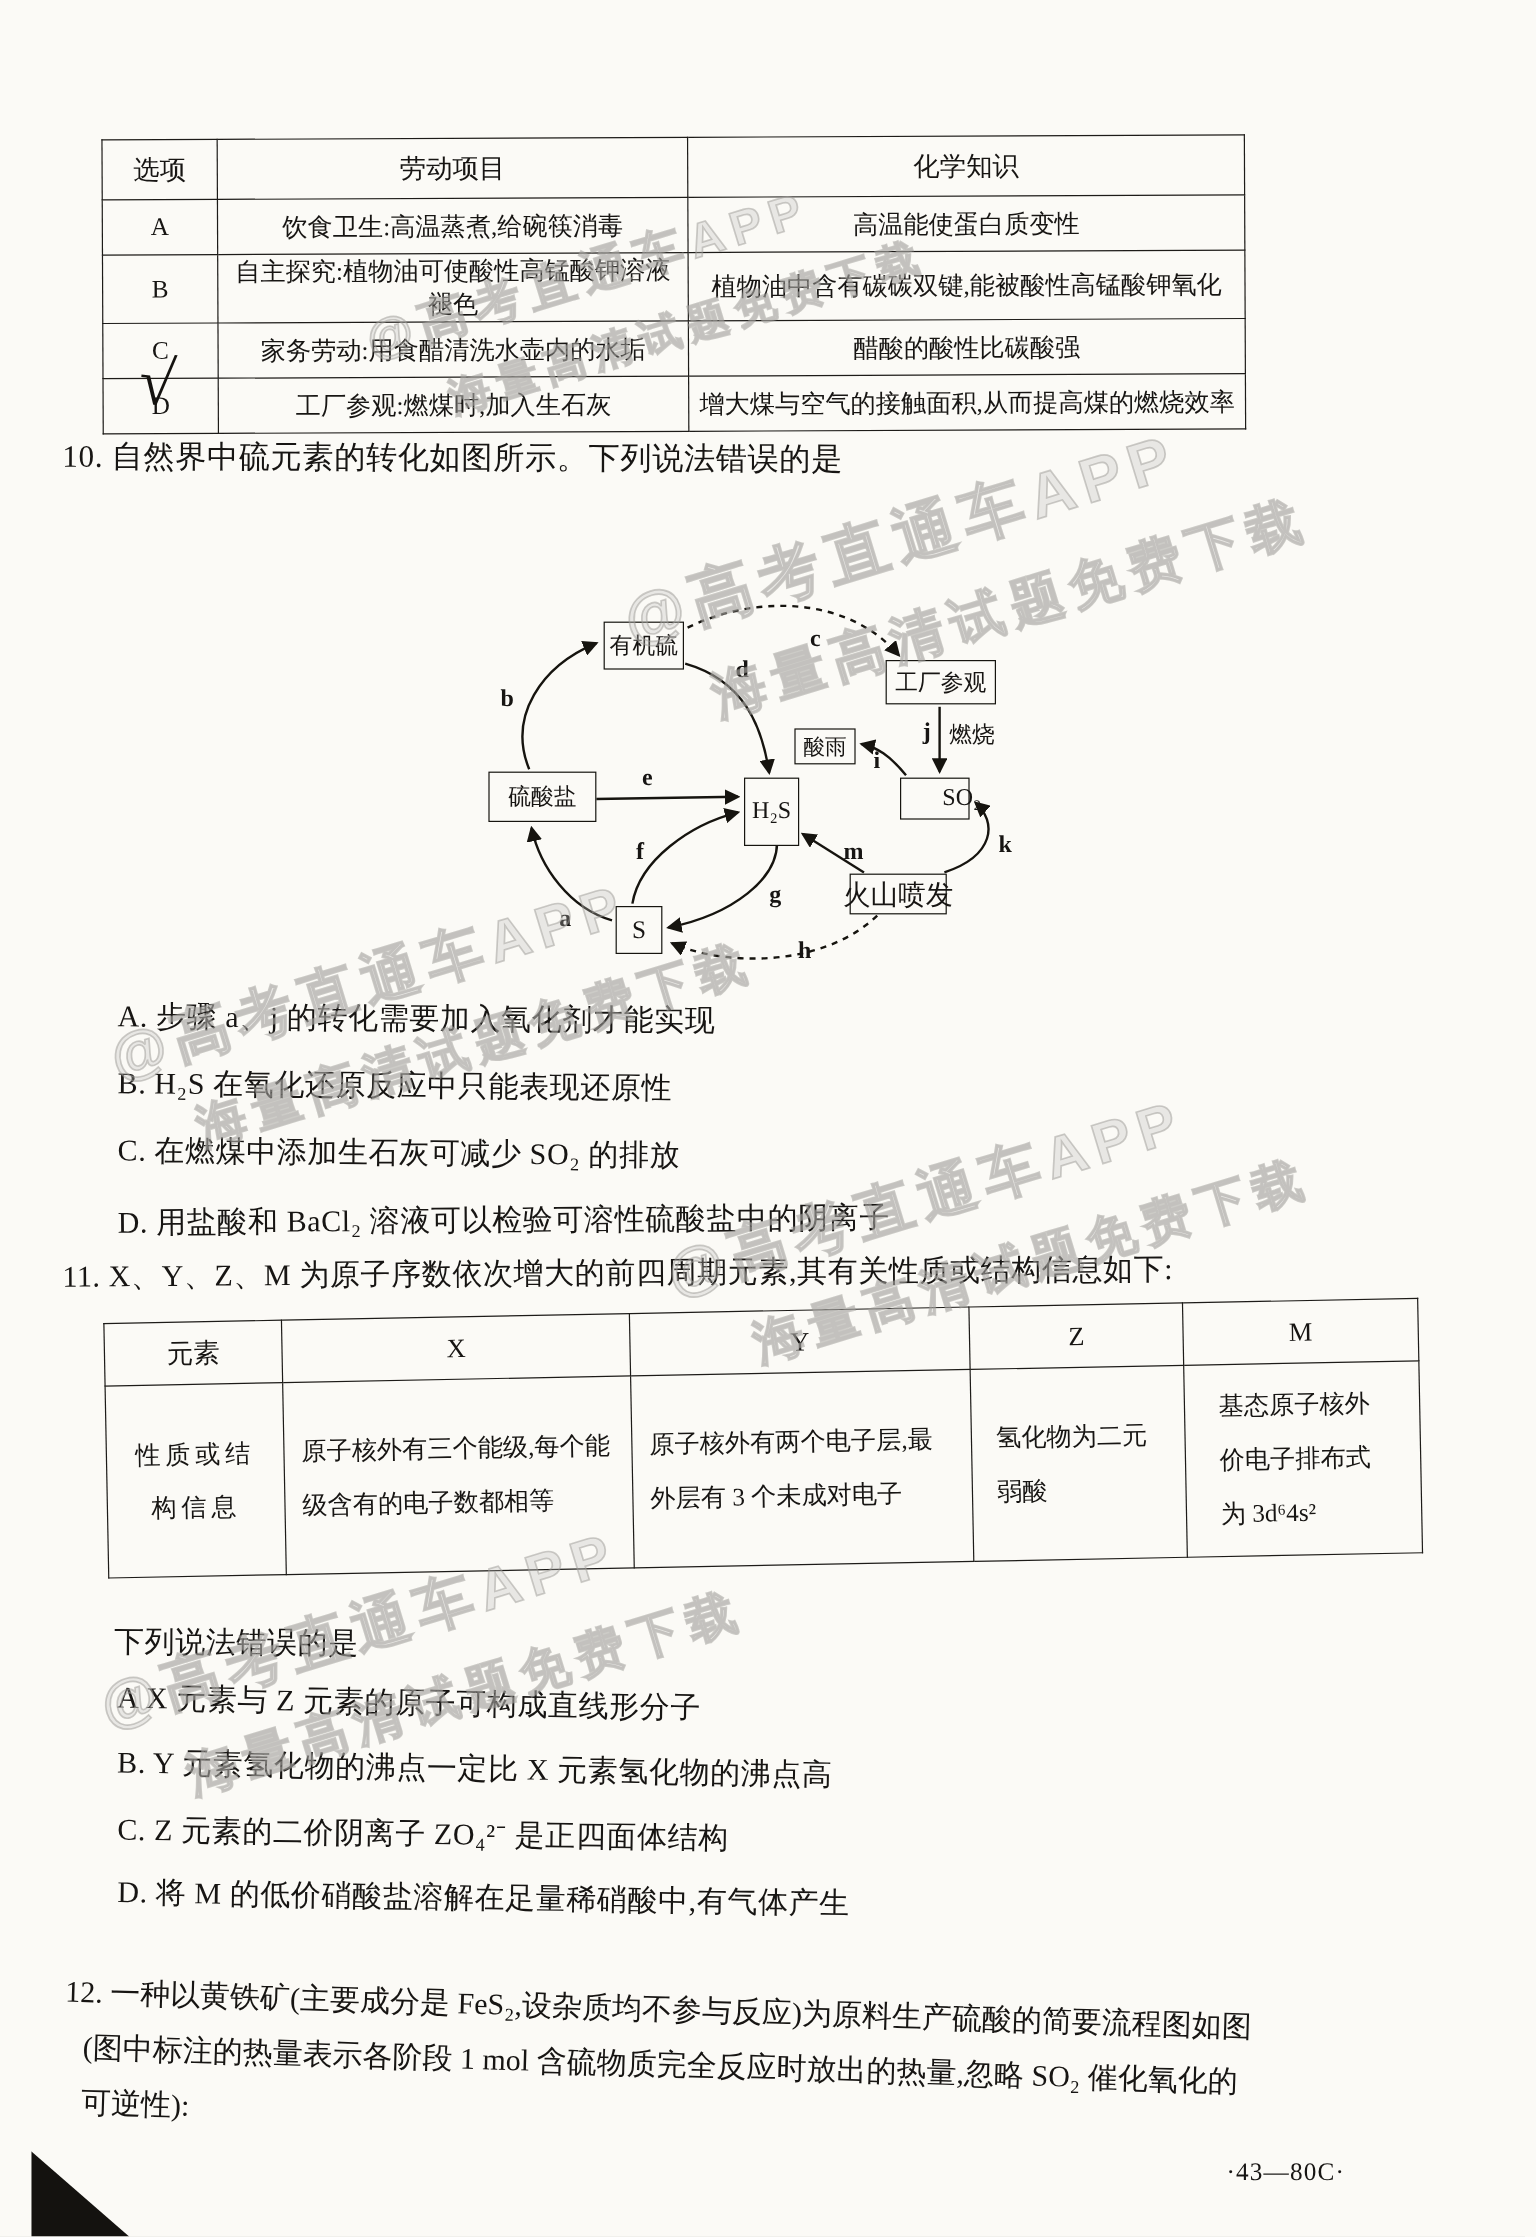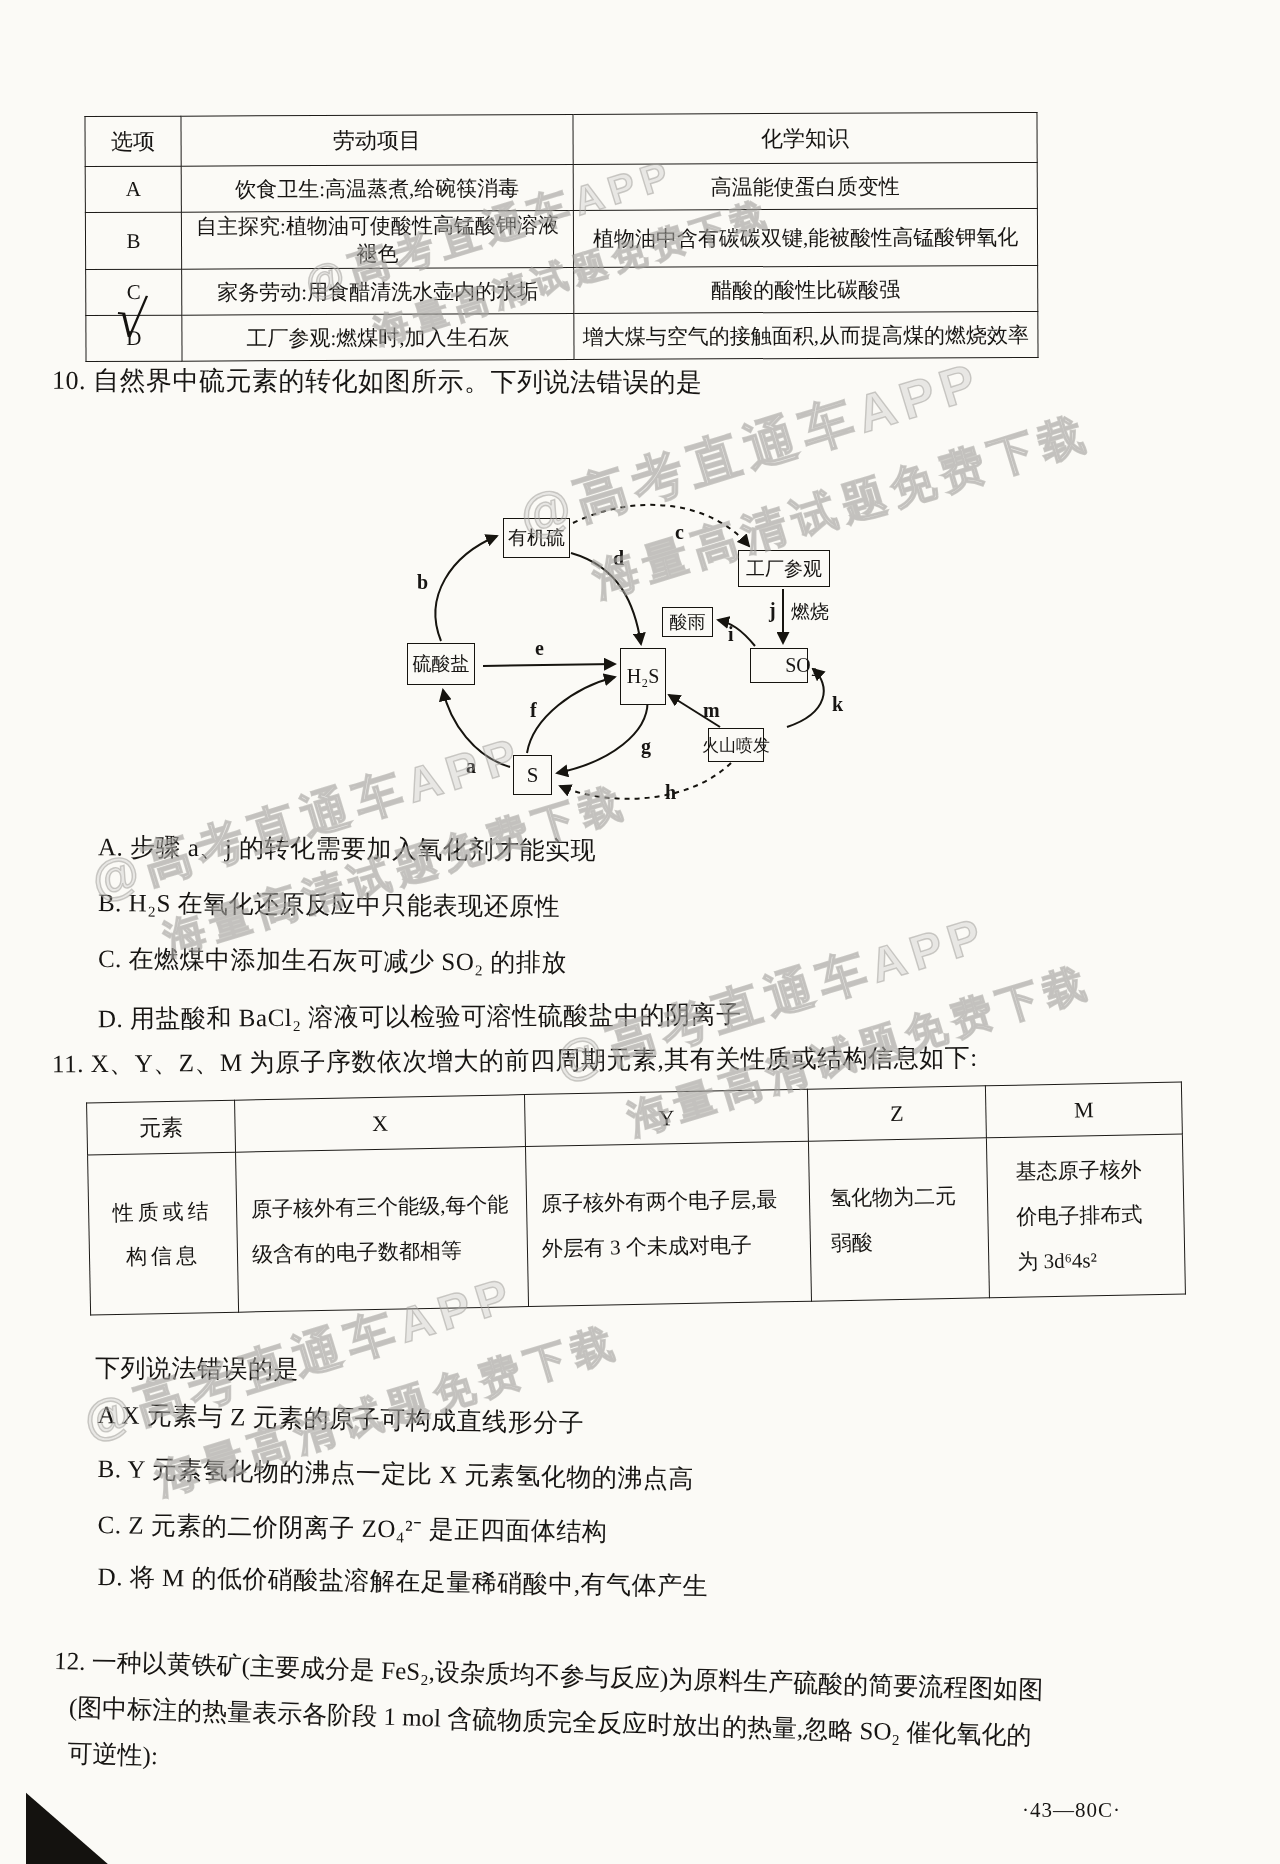--- a/index.html
+++ b/index.html
@@ -154,30 +154,30 @@
     </div>
     <div class="dbox" style="left:403px; top:45px; width:92px; height:37px;">
       <span>工厂参观</span>
     </div>
     <div class="dbox" style="left:327px; top:102px; width:51px; height:30px; font-size:18px;">
       <span>酸雨</span>
     </div>
     <div class="dbox" style="left:415px; top:143px; width:58px; height:35px; font-size:20px;padding-left:45px;">
       <span>SO₂</span>
     </div>
-    <div class="dbox" style="left:72px; top:138px; width:68px; height:42px;">
+    <div class="dbox" style="left:72px; top:138px; width:90px; height:42px;">
       <span>硫酸盐</span>
     </div>
     <div class="dbox" style="left:285px; top:143px; width:46px; height:57px; font-size:20px;">
       <span>H₂S</span>
     </div>
     <div class="dbox" style="left:178px; top:250px; width:39px; height:40px; font-size:21px;">
       <span>S</span>
     </div>
-    <div class="dbox" style="left:373px; top:223px; width:56px; height:34px; font-size:17px;">
+    <div class="dbox" style="left:373px; top:223px; width:81px; height:34px; font-size:23px;">
       <span>火山喷发</span>
     </div>
 
     <span class="dlabel" style="left:131px; top:250px;">a</span>
     <span class="dlabel" style="left:82px;  top:66px;">b</span>
     <span class="dlabel" style="left:340px; top:16px;">c</span>
     <span class="dlabel" style="left:278px; top:42px;">d</span>
     <span class="dlabel" style="left:200px; top:132px;">e</span>
     <span class="dlabel" style="left:195px; top:194px;">f</span>
     <span class="dlabel" style="left:306px; top:230px;">g</span>

